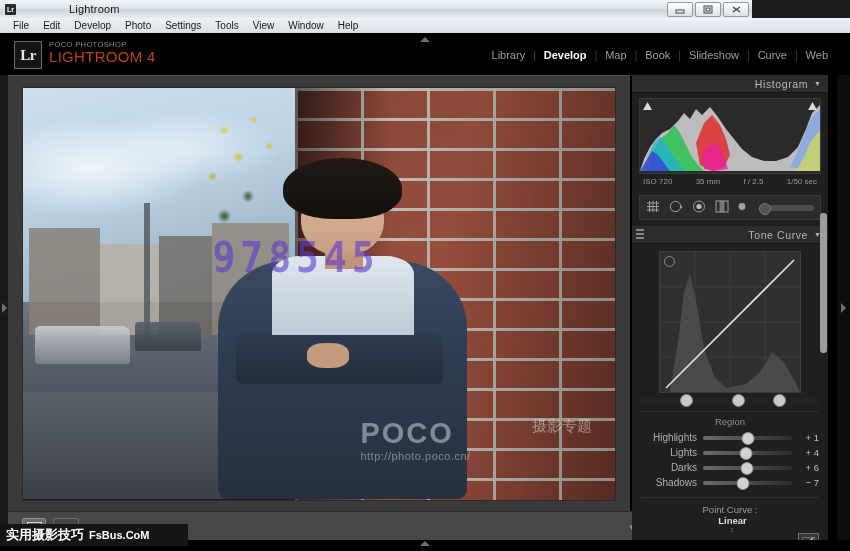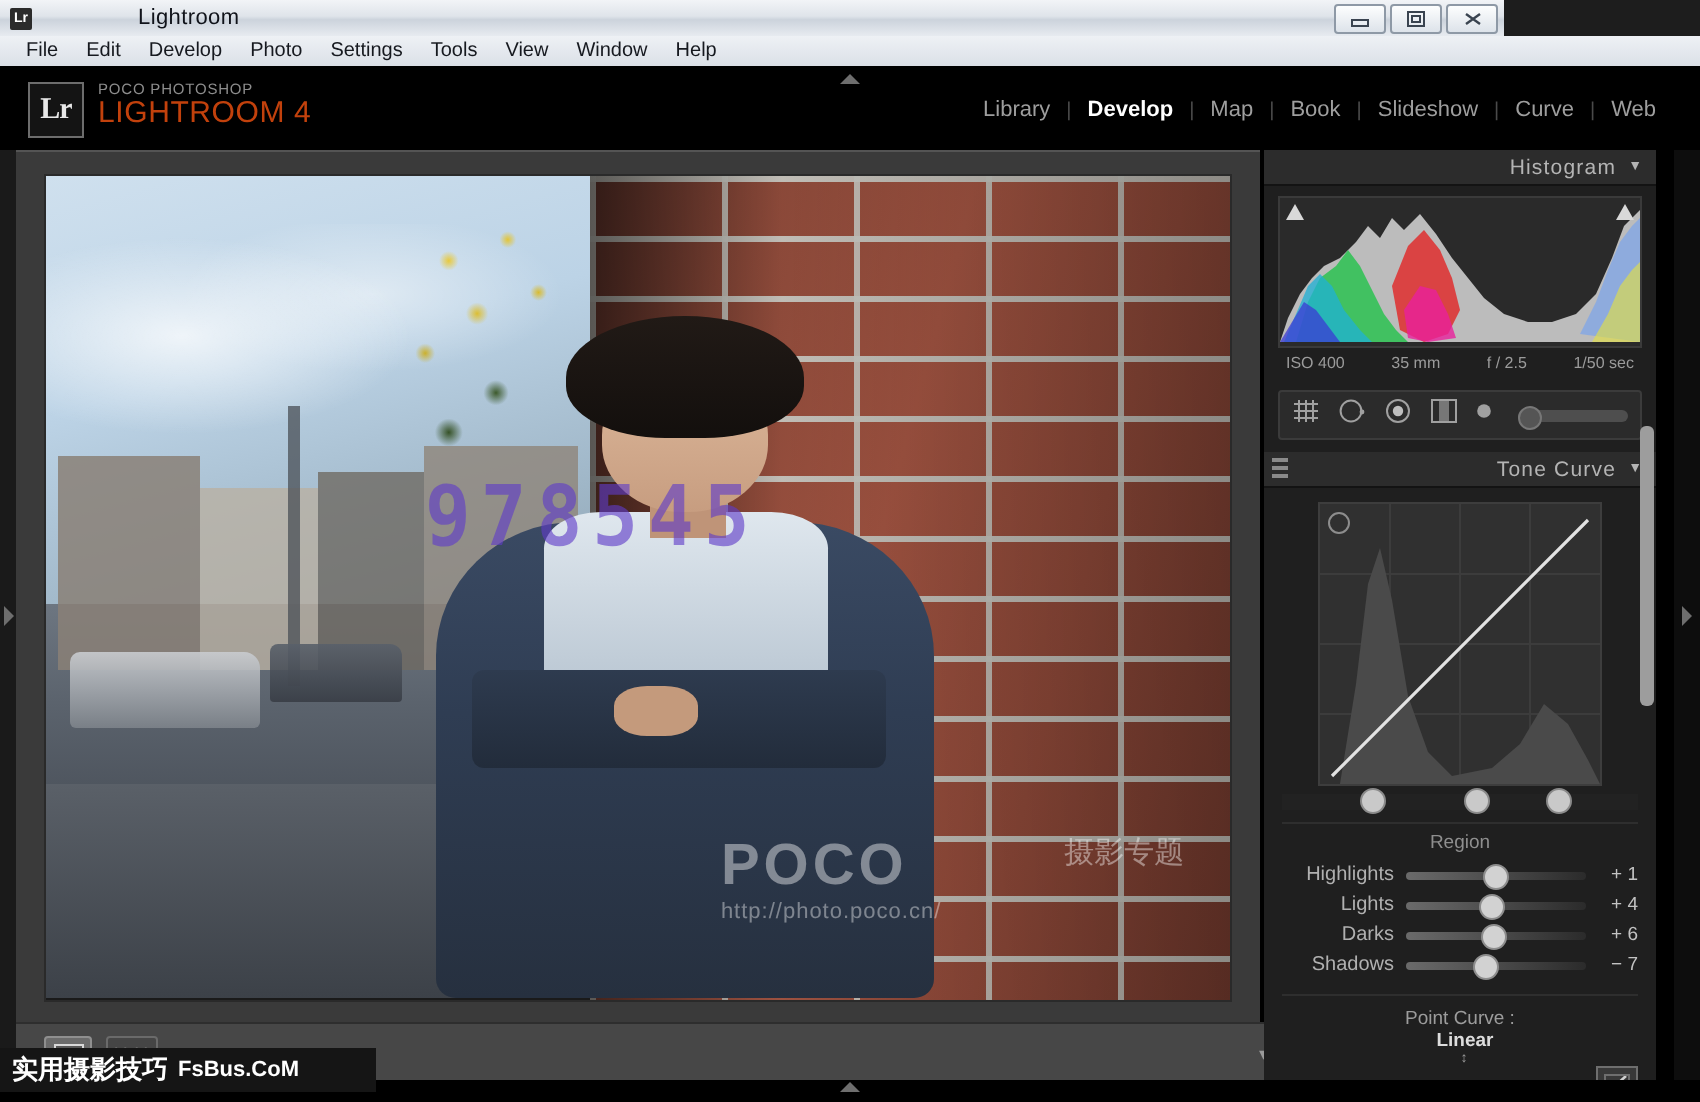--- a/index.html
+++ b/index.html
@@ -335,21 +335,21 @@
                 <path d="M5.5 1 L10 9 L1 9 Z" fill="#d9d9d9"></path>
               </svg>
           </div>
           <div class="hist-clip r">
             <svg width="11" height="11">
                 <path d="M5.5 1 L10 9 L1 9 Z" fill="#d9d9d9"></path>
               </svg>
           </div>
         </div>
         <div class="hist-meta">
-          <span>ISO 400</span>
+          <span>ISO 720</span>
           <span>35 mm</span>
           <span>f / 2.5</span>
           <span>1/50 sec</span>
         </div>
       </div>
 
       <div class="toolstrip">
         <span class="ts-ico">
           <svg width="14" height="13">
               <g stroke="#b5b5b5" stroke-width="1" fill="none">

